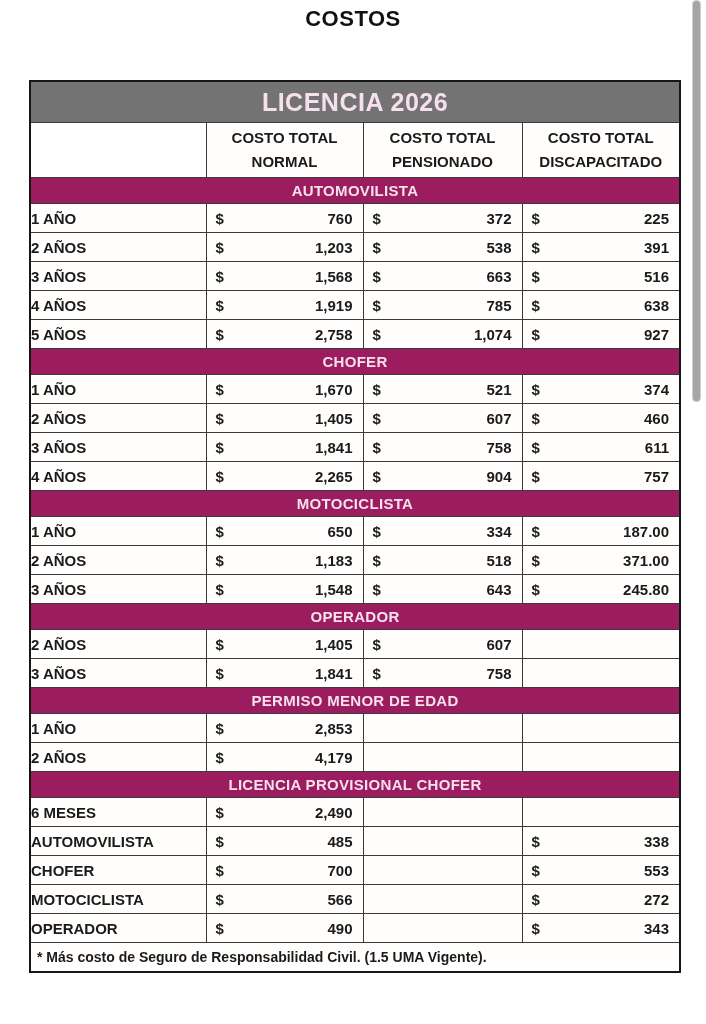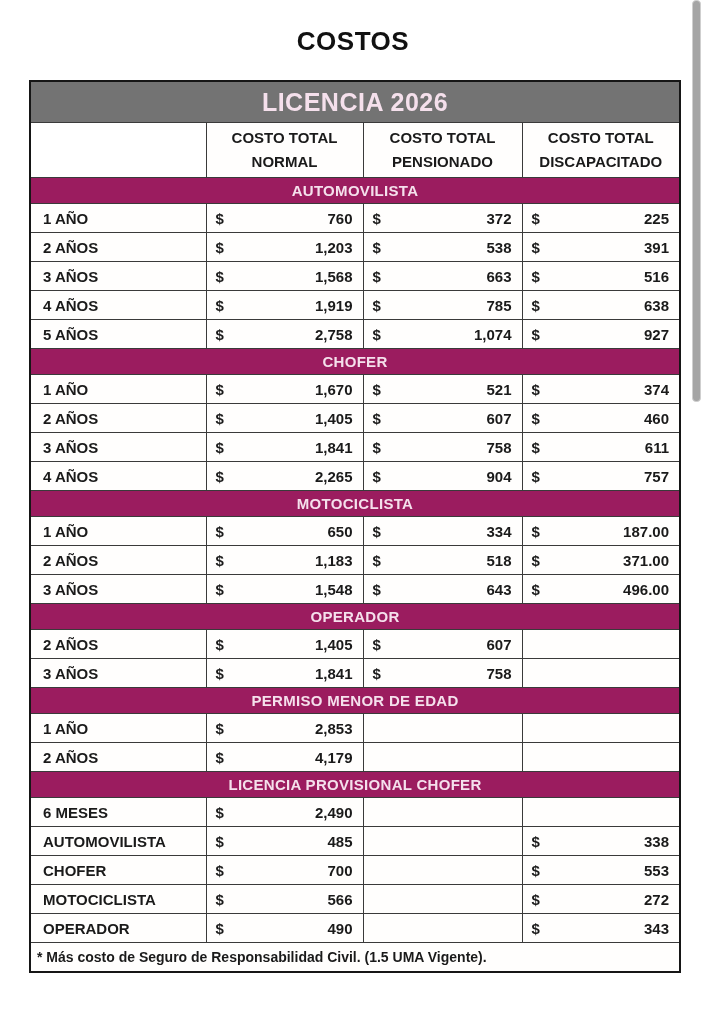--- a/index.html
+++ b/index.html
@@ -10,23 +10,23 @@
     width: 706px;
     height: 1024px;
     background: #ffffff;
     position: relative;
     overflow: hidden;
     font-family: "Liberation Sans", sans-serif;
     color: #1a1a1a;
   }
   .page-title {
     margin: 0;
-    padding-top: 26px;
+    padding-top: 6px;
     text-align: center;
-    font-size: 26px;
+    font-size: 22px;
     font-weight: bold;
     color: #111111;
     letter-spacing: 0.5px;
   }
   .table-wrap {
     position: absolute;
     left: 29px;
     top: 80px;
     width: 650px;
   }
@@ -66,21 +66,21 @@
     background: #9b1c5f;
     color: #f5e0ec;
     text-align: center;
     font-size: 15px;
     height: 23px;
     letter-spacing: 0.3px;
   }
   .label-cell {
     font-size: 15px;
     height: 26px;
-    padding-left: 12px;
+    padding-left: 0;
     background: #fffefd;
   }
   .money-cell {
     font-size: 15px;
     height: 26px;
     padding: 0 10px 0 9px;
     text-align: right;
     background: #fffefd;
   }
   .money-cell .cur {
@@ -213,21 +213,21 @@
         <tr>
           <td class="label-cell">2 AÑOS</td>
           <td class="money-cell"><span class="cur">$</span><span class="amt">1,183</span></td>
           <td class="money-cell"><span class="cur">$</span><span class="amt">518</span></td>
           <td class="money-cell"><span class="cur">$</span><span class="amt">371.00</span></td>
         </tr>
         <tr>
           <td class="label-cell">3 AÑOS</td>
           <td class="money-cell"><span class="cur">$</span><span class="amt">1,548</span></td>
           <td class="money-cell"><span class="cur">$</span><span class="amt">643</span></td>
-          <td class="money-cell"><span class="cur">$</span><span class="amt">496.00</span></td>
+          <td class="money-cell"><span class="cur">$</span><span class="amt">245.80</span></td>
         </tr>
         <tr>
           <td colspan="4" class="band">OPERADOR</td>
         </tr>
         <tr>
           <td class="label-cell">2 AÑOS</td>
           <td class="money-cell"><span class="cur">$</span><span class="amt">1,405</span></td>
           <td class="money-cell"><span class="cur">$</span><span class="amt">607</span></td>
           <td class="money-cell"></td>
         </tr>

